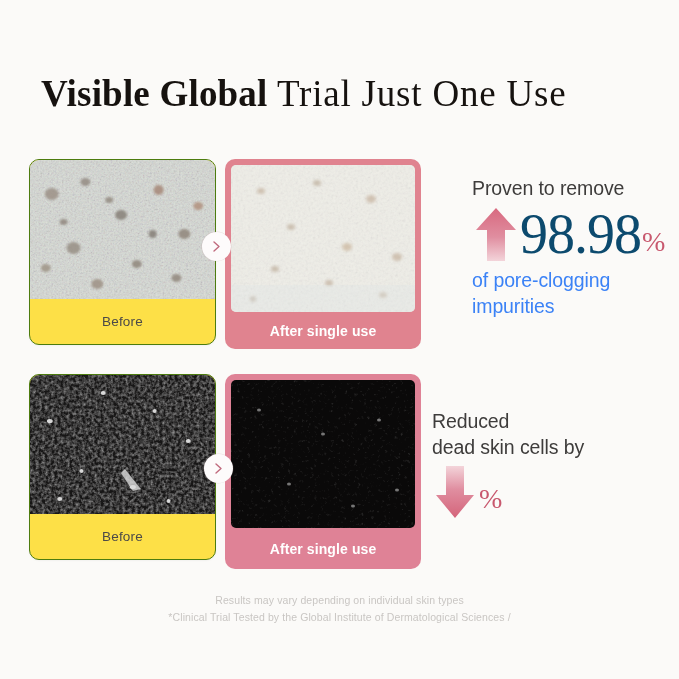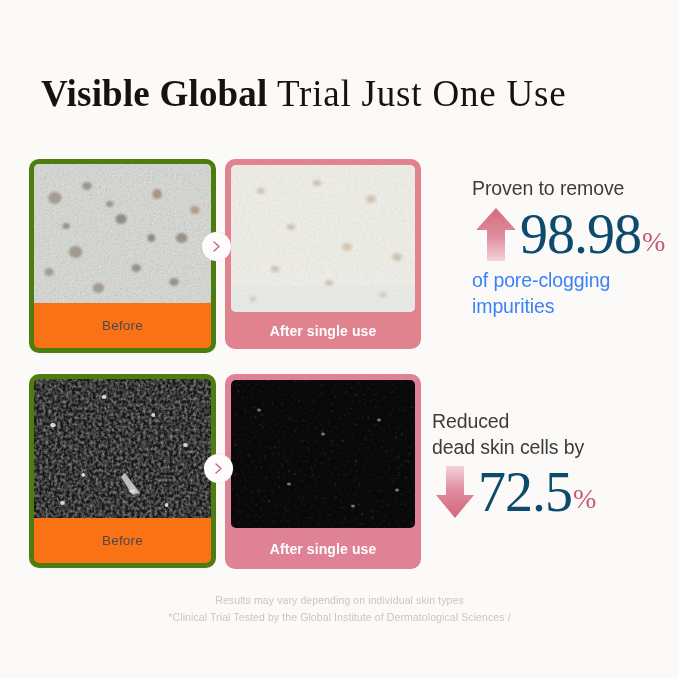--- a/index.html
+++ b/index.html
@@ -46,22 +46,22 @@
   
   .cards {
     position: relative;
     display: flex;
     align-items: flex-start;
   }
 
   
   .card-before {
     width: 187px;
-    background: #f97316;
-    border: 5px solid #4d7c0f;
+    background: #fde047;
+    border: 1px solid #4d7c0f;
     border-radius: 10px;
     overflow: hidden;
     box-shadow: 0 1px 2px rgba(0,0,0,0.04);
   }
   .card-before .thumb {
     width: 100%;
     height: 139px;
     display: block;
   }
   .card-before .caption {
@@ -355,21 +355,20 @@
       <svg class="arrow-icon" width="46" height="60" viewBox="0 0 46 60">
         <defs>
           <linearGradient id="downGrad" x1="0" y1="0" x2="0" y2="1">
             <stop offset="0%" stop-color="#f3d4da"></stop>
             <stop offset="45%" stop-color="#e08ea0"></stop>
             <stop offset="100%" stop-color="#d4647a"></stop>
           </linearGradient>
         </defs>
         <path d="M23 56 L42 33 L32 33 L32 4 L14 4 L14 33 L4 33 Z" fill="url(#downGrad)"></path>
       </svg>
-      <span class="stat-number">72.5</span>
       <span class="stat-unit">%</span>
     </div>
   </div>
 
   <div class="footnote">
     <span>Results may vary depending on individual skin types</span>
     <span>*Clinical Trial Tested by the Global Institute of Dermatological Sciences /</span>
   </div>
 
 </div>

